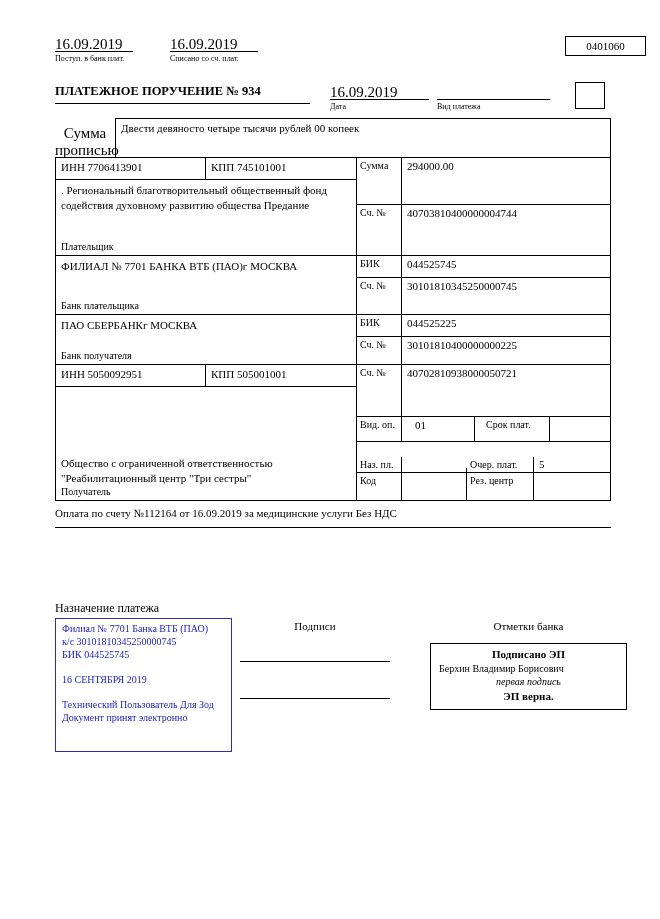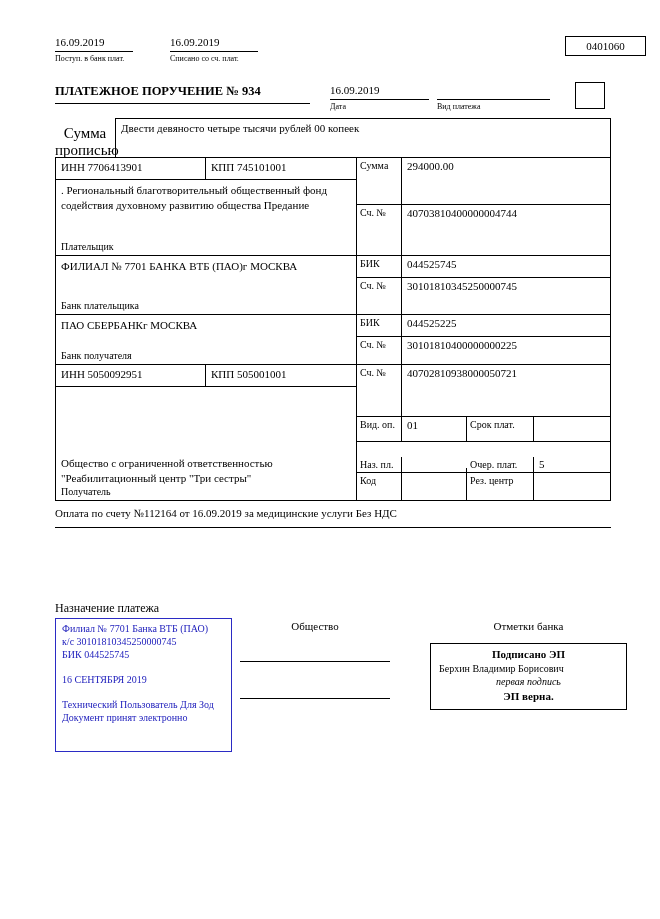--- a/index.html
+++ b/index.html
@@ -8,21 +8,21 @@
     position: relative;
     width: 660px; height: 919px;
     background: #ffffff;
     font-family: "Liberation Serif", "DejaVu Serif", serif;
     color: #000;
     margin: 0 auto;
     overflow: hidden;
   }
   .abs { position: absolute; }
 
-  .u-line { border-bottom: 1px solid #000; font-size: 11px; height: 16px; }
+  .u-line { border-bottom: 1px solid #000; font-size: 15px; height: 16px; }
   .small-label { font-size: 8px; padding-top: 2px; color: #000; }
 
   .top-date-1 { left: 55px; top: 36px; width: 78px; }
   .top-date-2 { left: 170px; top: 36px; width: 88px; }
   .form-code-box {
     left: 565px; top: 36px; width: 81px; height: 20px;
     border: 1px solid #000; display: flex; align-items: center; justify-content: center;
     font-size: 11px;
   }
 
@@ -58,21 +58,21 @@
 
   .rrow { display: flex; border-bottom: 1px solid #000; font-size: 11px; }
   .rrow.last { border-bottom: none; }
   .rrow .lbl { width: 45px; border-right: 1px solid #000; padding: 2px 3px; font-size: 10px; line-height: 1.15; }
   .rrow .val { flex: 1; padding: 2px 5px; }
   .rrow .mid { width: 65px; border-right: 1px solid #000; padding: 2px 5px; }
   .rrow .lbl2 { width: 67px; border-right: 1px solid #000; padding: 2px 14px 2px 3px; font-size: 10px; line-height: 1.15; }
   .rrow .end { flex: 1; padding: 2px 5px; }
   .r1 { height: 47px; } .r2 { height: 51px; } .r3 { height: 22px; } .r4 { height: 37px; }
   .r5 { height: 22px; } .r6 { height: 28px; } .r7 { height: 52px; }
-  .r8 { height: 25px; } .r9 { height: 31px; align-items: flex-end; } .r10 { height: 27px; }
+  .r8 { height: 25px; gap: 8px; } .r9 { height: 31px; align-items: flex-end; } .r10 { height: 27px; }
 
   .purpose { left: 55px; top: 503px; width: 556px; height: 25px; font-size: 11px; border-bottom: 1px solid #000; padding-top: 4px; }
   .purpose-label { left: 55px; top: 601px; font-size: 12px; }
 
   
   .blue-box {
     left: 55px; top: 618px; width: 177px; height: 134px;
     border: 1px solid #2b2bc4; color: #2222bd;
     font-size: 10px; line-height: 1.3; padding: 3px 6px;
   }
@@ -217,21 +217,21 @@
 
   <div class="abs blue-box">
     <div>Филиал № 7701 Банка ВТБ (ПАО)</div>
     <div>к/с 30101810345250000745</div>
     <div>БИК 044525745</div>
     <div class="gap">16 СЕНТЯБРЯ 2019</div>
     <div class="gap">Технический Пользователь Для Зод</div>
     <div>Документ принят электронно</div>
   </div>
 
-  <div class="abs signatures-label">Общество</div>
+  <div class="abs signatures-label">Подписи</div>
   <div class="abs sig-line-1"></div>
   <div class="abs sig-line-2"></div>
 
   <div class="abs bank-marks-label">Отметки банка</div>
   <div class="abs stamp-box">
     <div class="stamp-l1">Подписано ЭП</div>
     <div class="stamp-l2">Берхин Владимир Борисович</div>
     <div class="stamp-l3">первая подпись</div>
     <div class="stamp-l4">ЭП верна.</div>
   </div>

